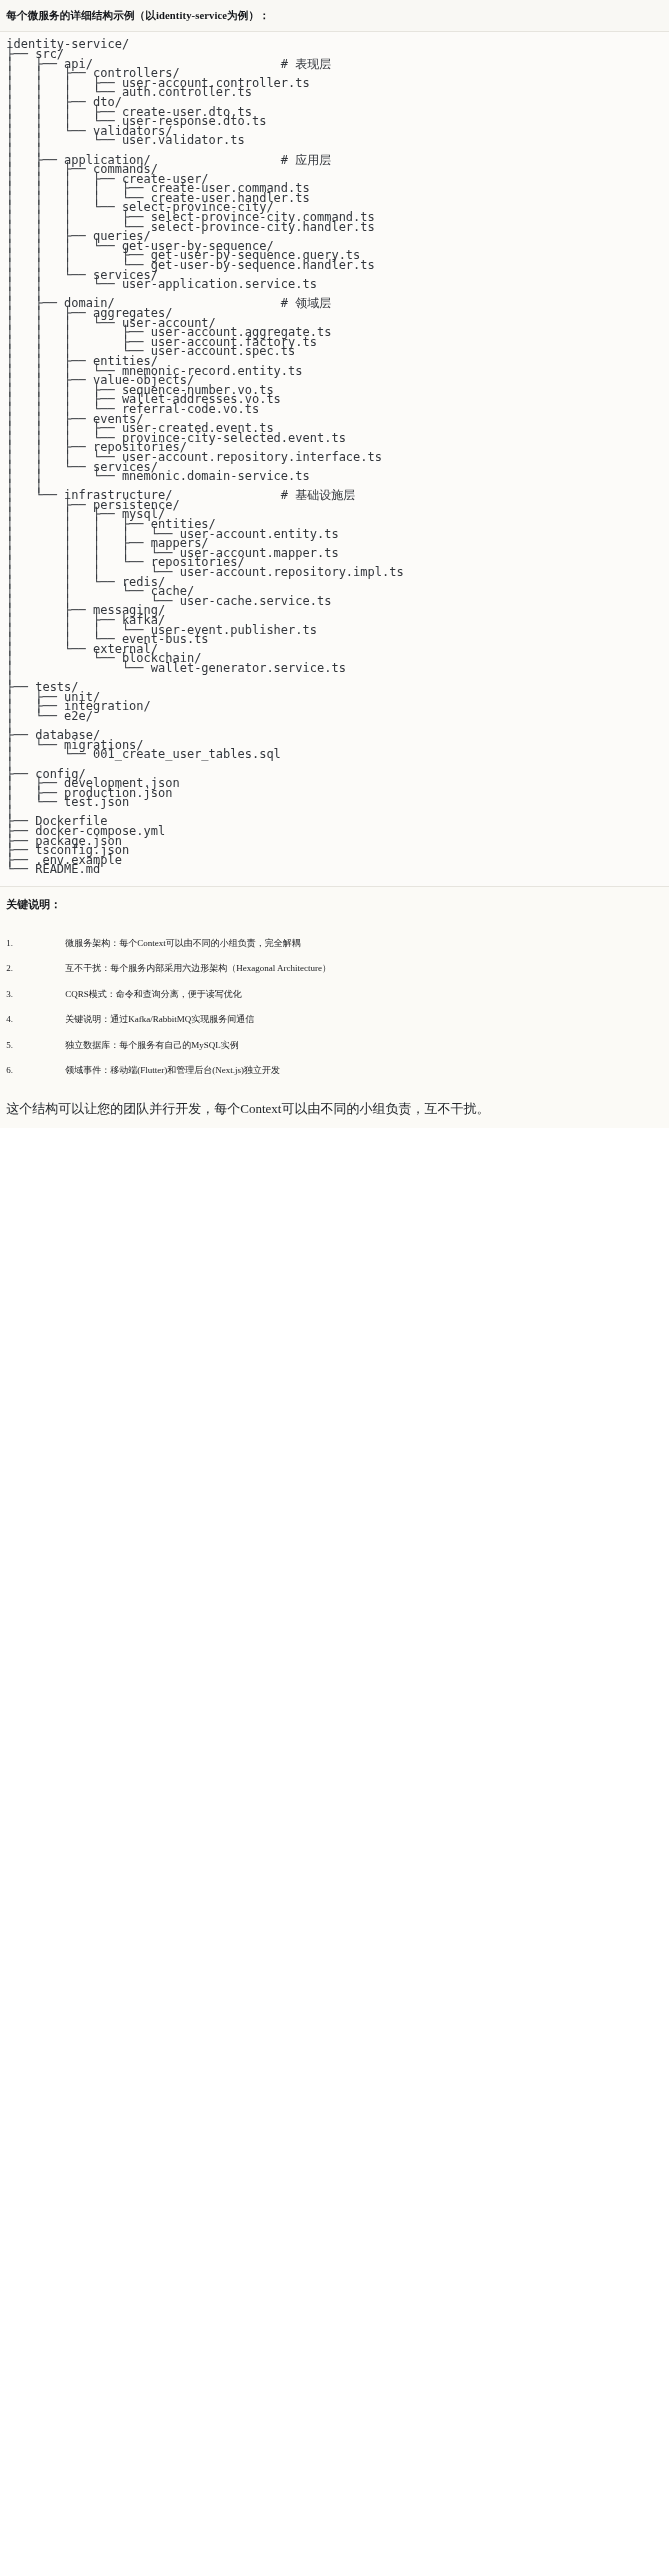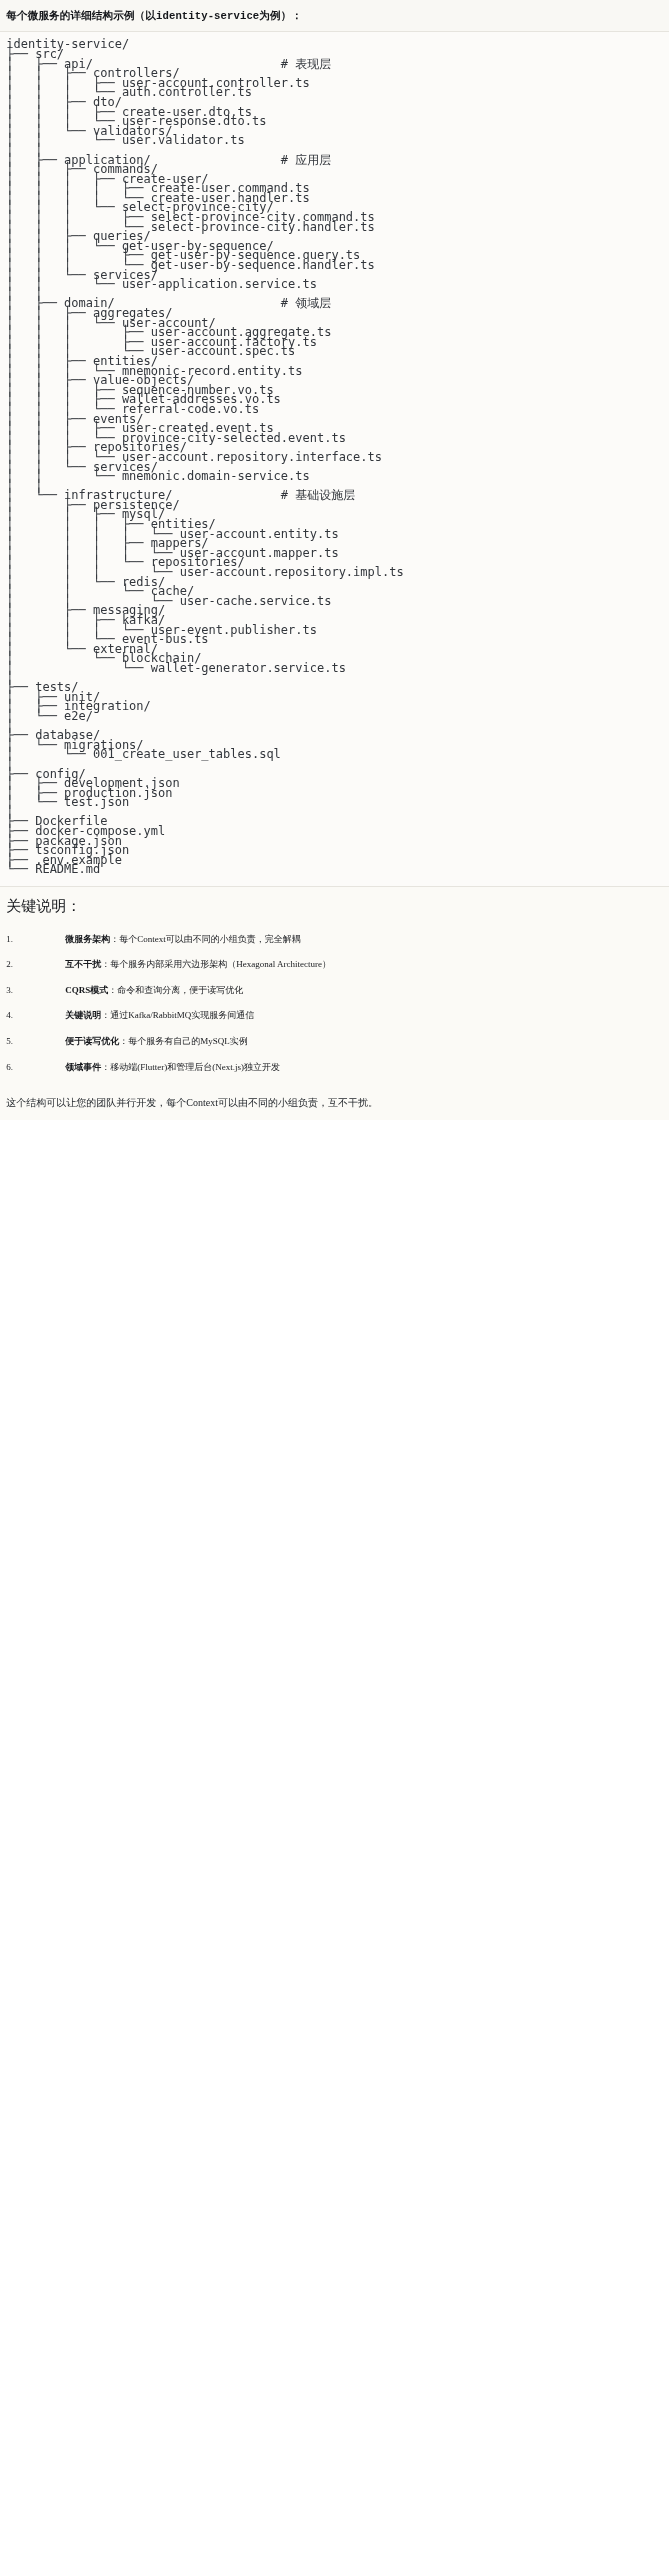--- a/index.html
+++ b/index.html
@@ -23,21 +23,21 @@
   
   .heading-band {
     box-sizing: border-box;
     width: 100%;
     padding: 8.8px 6.3px 7.5px 6.3px;
     background: #f9f8f4;
     border-bottom: 0.6px solid #e6e4de;
   }
   .heading-band h1 {
     margin: 0;
-    font-family: Liberation Mono, monospace;
+    font-family: Liberation Serif, serif;
     font-weight: bold;
     font-size: 10.6px;
     line-height: 1.35;
     color: #14161a;
     letter-spacing: 0.1px;
   }
 
   
   .tree-block {
     box-sizing: border-box;
@@ -59,24 +59,24 @@
 
   
   .notes {
     box-sizing: border-box;
     width: 100%;
     padding: 10px 6.3px 2.5px 6.3px;
     background: #fbfaf6;
     border-top: 0.6px solid #e6e4de;
   }
   .notes h2 {
-    margin: 0 0 16px 0;
-    font-family: "Liberation Serif", serif;
-    font-weight: normal;
-    font-size: 15px;
+    margin: 0 0 25px 0;
+    font-family: "Liberation Serif", serif;
+    font-weight: bold;
+    font-size: 11px;
     line-height: 1.3;
     color: #14161a;
   }
   ol.note-list {
     margin: 0;
     padding: 0;
     list-style: none;
     counter-reset: note;
   }
   ol.note-list > li {
@@ -87,38 +87,38 @@
     line-height: 1.45;
     color: #17191d;
   }
   ol.note-list > li::before {
     content: counter(note) ".";
     font-family: "Liberation Serif", serif;
     font-weight: normal;
     margin-right: 1.9px;
   }
   ol.note-list > li .note-term {
-    font-weight: bold;
+    font-weight: normal;
     padding-left: 48px;
   }
   ol.note-list > li .note-sep {
     font-weight: normal;
   }
   ol.note-list > li .note-desc {
     font-weight: normal;
   }
 
   .closing {
     box-sizing: border-box;
     width: 100%;
     padding: 6.3px 6.3px 10px 6.3px;
     margin: 0;
     background: #fbfaf6;
     font-family: "Liberation Serif", serif;
-    font-size: 10px;
+    font-size: 13px;
     line-height: 1.5;
     color: #22262b;
   }
 </style>
 </head>
 <body>
 
 <div class="page">
 
   <header class="heading-band">
@@ -224,21 +224,21 @@
       <li>
         <span class="note-term">互不干扰</span><span class="note-sep">：</span><span class="note-desc">每个服务内部采用六边形架构（Hexagonal Architecture）</span>
       </li>
       <li>
         <span class="note-term">CQRS模式</span><span class="note-sep">：</span><span class="note-desc">命令和查询分离，便于读写优化</span>
       </li>
       <li>
         <span class="note-term">关键说明</span><span class="note-sep">：</span><span class="note-desc">通过Kafka/RabbitMQ实现服务间通信</span>
       </li>
       <li>
-        <span class="note-term">便于读写优化</span><span class="note-sep">：</span><span class="note-desc">每个服务有自己的MySQL实例</span>
+        <span class="note-term">独立数据库</span><span class="note-sep">：</span><span class="note-desc">每个服务有自己的MySQL实例</span>
       </li>
       <li>
         <span class="note-term">领域事件</span><span class="note-sep">：</span><span class="note-desc">移动端(Flutter)和管理后台(Next.js)独立开发</span>
       </li>
     </ol>
   </section>
 
   <p class="closing">这个结构可以让您的团队并行开发，每个Context可以由不同的小组负责，互不干扰。</p>
 
 </div>

